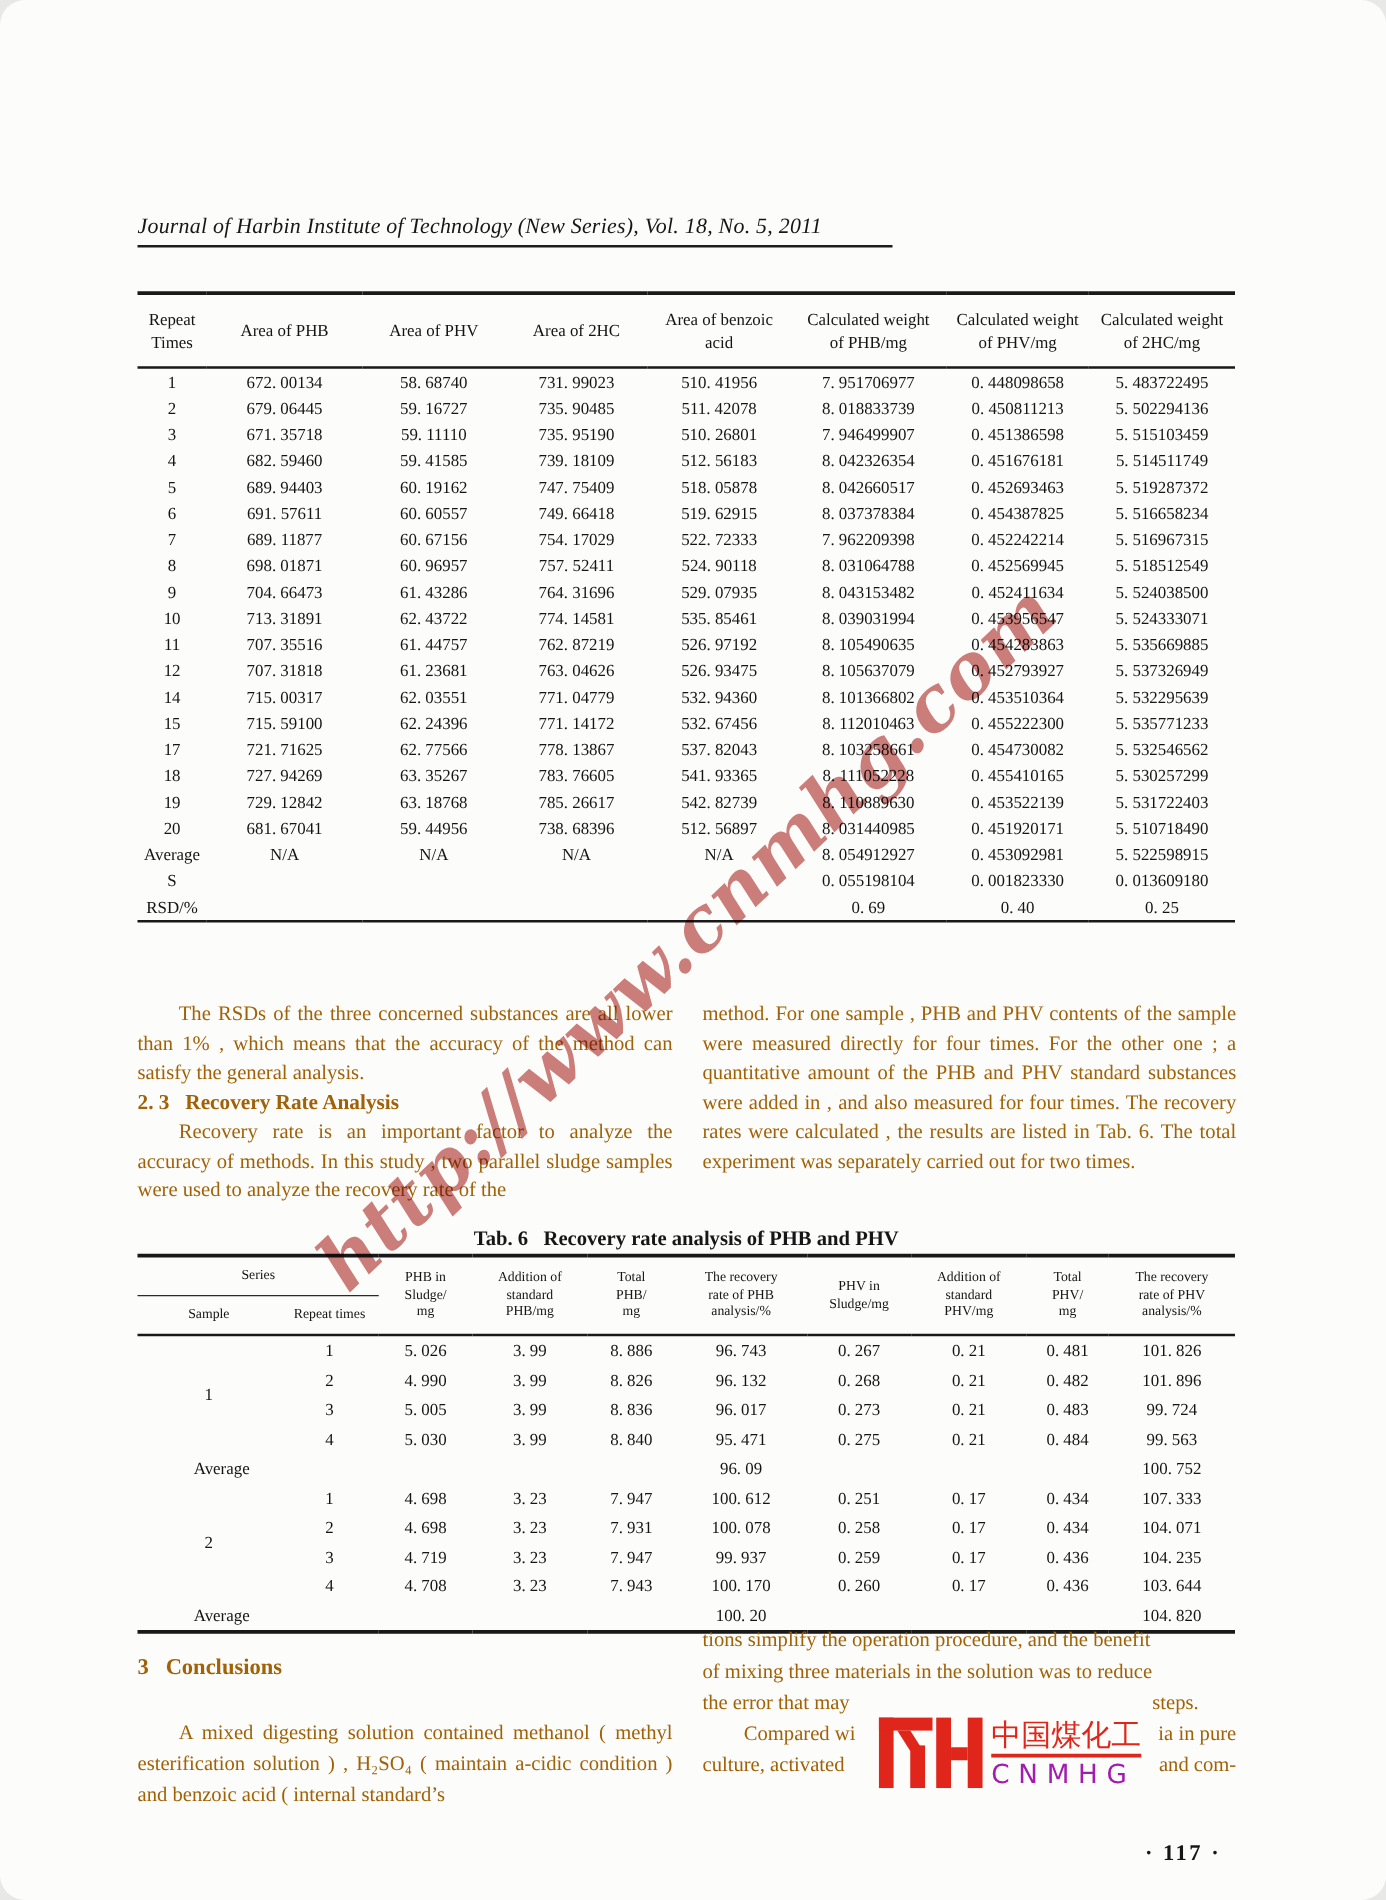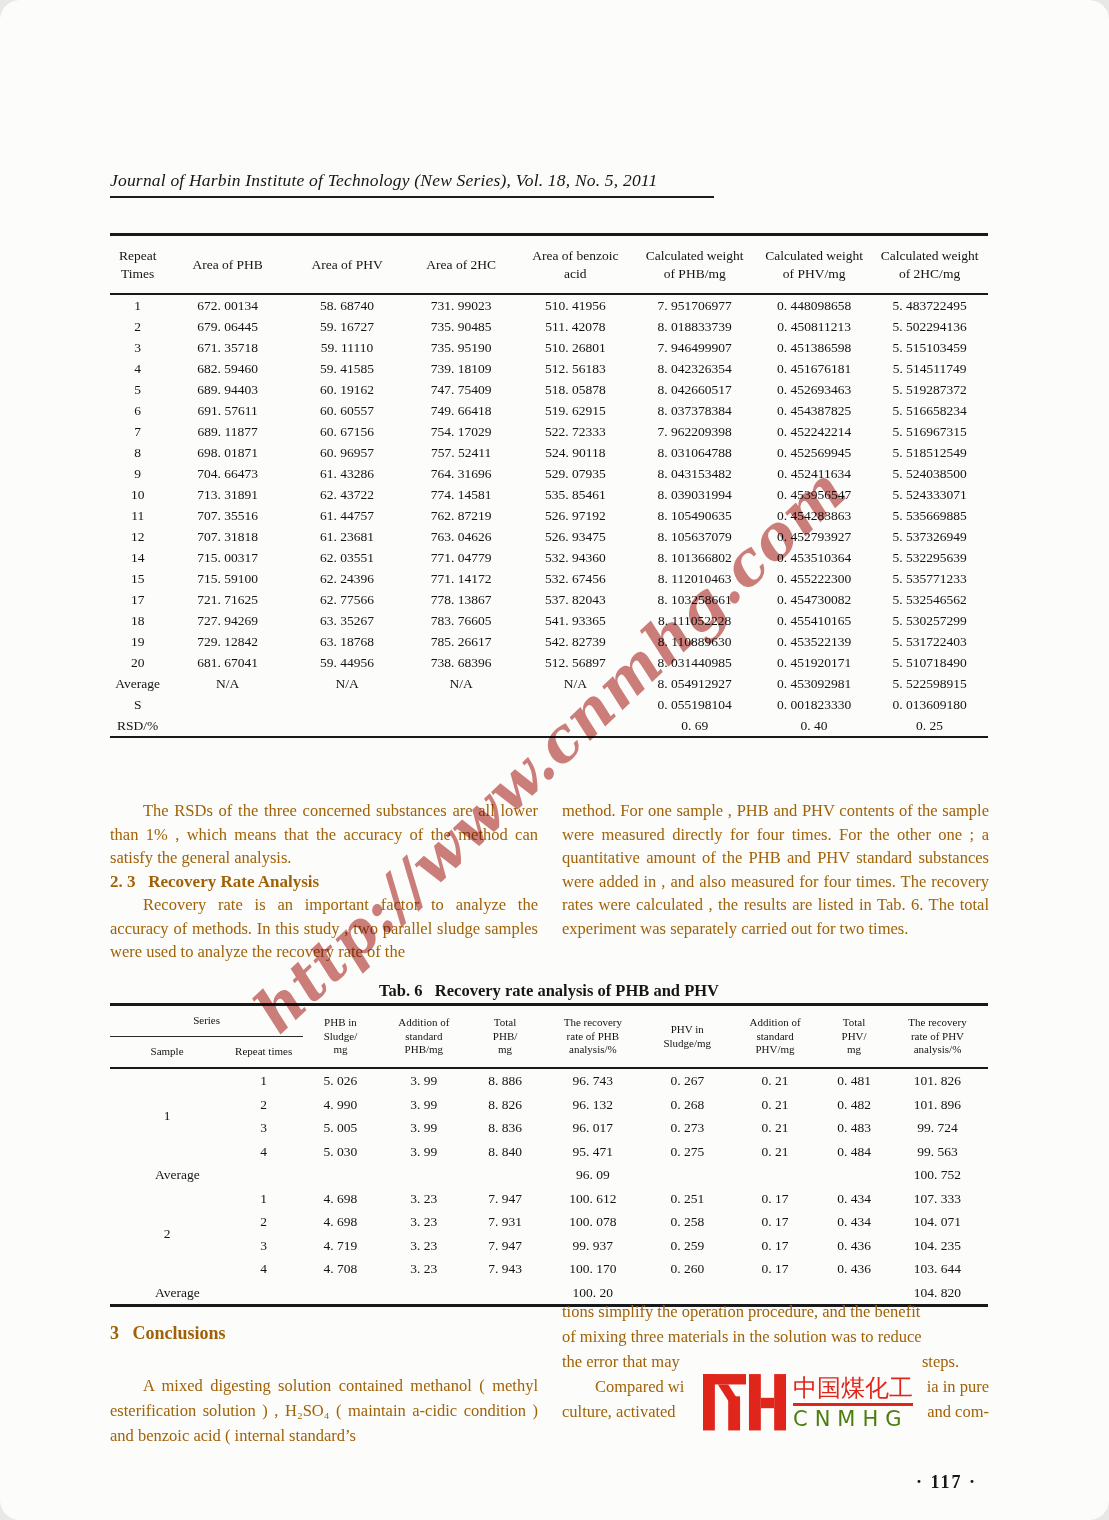--- a/index.html
+++ b/index.html
@@ -66,21 +66,21 @@
     background:#fcfcfa; z-index:10; display:flex; align-items:center; gap:4px;
   }
   .logo-mark { width:86px; height:74px; flex:0 0 auto; }
   .logo-text { display:flex; flex-direction:column; justify-content:center; }
   .logo-cn {
     font-family:"DejaVu Sans", sans-serif; font-size:24px; line-height:28px;
     color:#e0251b; border-bottom:3px solid #e0251b; padding-bottom:1px; white-space:nowrap;
   }
   .logo-en {
     font-family:"DejaVu Sans", sans-serif; font-size:21px; line-height:26px;
-    color:#4d7c0f; letter-spacing:7px; white-space:nowrap;
+    color:#a21caf; letter-spacing:7px; white-space:nowrap;
   }
   
   .page-number {
     position:absolute; right:132px; top:1472px; font-size:18px; font-weight:bold;
     letter-spacing:2px; white-space:nowrap;
   }
 </style>
 </head>
 <body>
 

